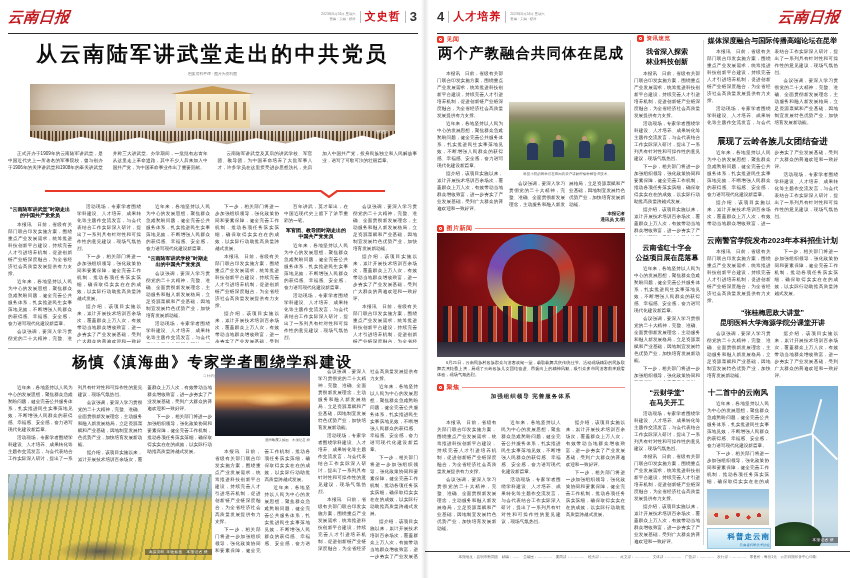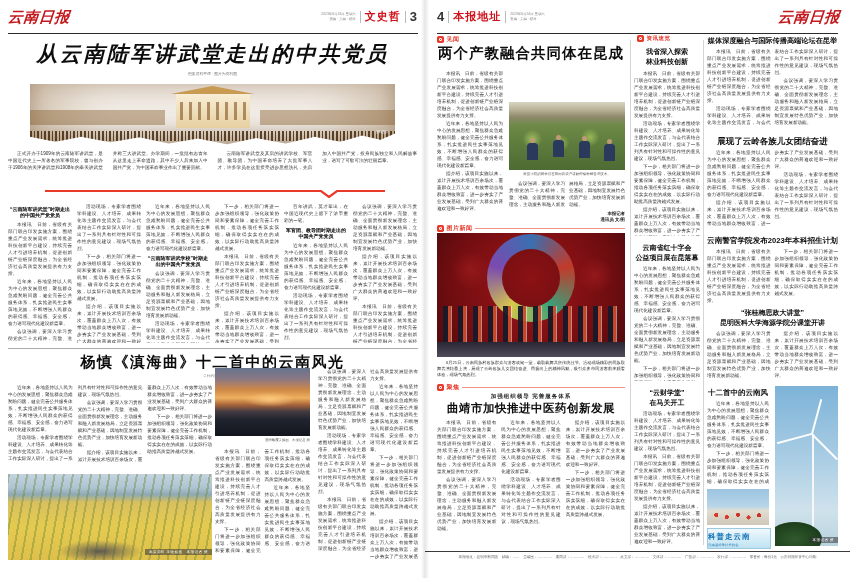--- a/index.html
+++ b/index.html
@@ -85,21 +85,21 @@
   .bush{position:absolute;left:-8px;bottom:-10px;width:55px;height:34px;border-radius:50%;
         background:radial-gradient(#2f5a2c,#1d3d1c 70%);}
   #groupPhoto{background:
         radial-gradient(circle 2.2px at 15% 72%, #d63a2a 90%, rgba(0,0,0,0) 100%),
         radial-gradient(circle 2.2px at 32% 78%, #d63a2a 90%, rgba(0,0,0,0) 100%),
         radial-gradient(circle 2.2px at 50% 72%, #c8332a 90%, rgba(0,0,0,0) 100%),
         radial-gradient(circle 2.2px at 67% 79%, #d63a2a 90%, rgba(0,0,0,0) 100%),
         radial-gradient(circle 2.2px at 84% 73%, #c8332a 90%, rgba(0,0,0,0) 100%),
         linear-gradient(180deg,#9cc4e0 0%,#b7d5e8 48%,#e2ded2 60%,#cfc7b8 100%);}
   .banner{position:absolute;background:linear-gradient(180deg,#eef8fd,#bfe2f2);border:.6px solid #9cc8e0;
-          text-align:left;overflow:hidden;}
+          text-align:right;overflow:hidden;}
   .banner-title{font-weight:bold;font-size:7.5px;color:#1273b5;letter-spacing:1px;margin-top:3px;}
   .banner-sub{font-size:3.4px;color:#2a7ab0;margin-top:1px;}
   .footer-rule{position:absolute;left:0;width:425px;height:1px;background:#3a3a3a;}
   .footer-tx{position:absolute;font-size:3.6px;color:#666;white-space:nowrap;overflow:hidden;text-align:center;}
   .kicker{position:absolute;font-weight:bold;color:#222;text-align:center;font-size:5.5px;letter-spacing:1px;}
   .redrule{position:absolute;}
 </style>
 </head>
 <body>
 
@@ -112,21 +112,21 @@
         <div>2023年6月24日 星期六</div>
         <div>责编 · 美编 · 校对</div>
       </div>
       <span class="vsep"></span>
       <span class="section-name">文史哲</span>
       <span class="vsep"></span>
       <span class="pageno">3</span>
     </div>
     <div class="hdr-rule" style="left:8px;top:33px;width:410px;"></div>
 
-    <div class="hl" style="left:20px;top:40px;width:385px;height:28px;font-size:21px;letter-spacing:2.5px;font-style:italic;">从云南陆军讲武堂走出的中共党员</div>
+    <div class="hl" style="left:20px;top:40px;width:385px;height:28px;font-size:21px;letter-spacing:2.5px;">从云南陆军讲武堂走出的中共党员</div>
     <div class="byl" style="left:20px;top:71px;width:385px;font-size:3.8px;">档案资料整理 · 图片为资料图</div>
 
     <div class="ph" id="wuPhoto" style="left:30px;top:84px;width:365px;height:62px;">
       <div class="wing" style="left:0;width:37%;"></div>
       <div class="wing" style="right:0;width:37%;"></div>
       <div class="bld">
           <div class="bld-win"></div>
         </div>
       <div class="troops"></div>
       <div style="position:absolute;right:6px;bottom:12px;color:#fff;font-size:3.4px;opacity:.9;">资料图片</div>
@@ -172,21 +172,21 @@
       </div>
       <div class="tx" style="position:relative;width:64px;height:140px;">
         <span>会议强调，要深入学习贯彻党的二十大精神，完整、准确、全面贯彻新发展理念，主动服务和融入新发展格局，立足资源禀赋和产业基础，因地制宜发展特色优势产业，加快培育发展新动能。</span>
           <span>据介绍，该项目实施以来，累计开展技术培训百余场次，覆盖群众上万人次，有效带动当地群众增收致富，进一步夯实了产业发展基础，受到广大群众的普遍欢迎和一致好评。</span>
           <span>本报讯　日前，省级有关部门联合印发实施方案，围绕重点产业发展需求，统筹推进科技创新平台建设，持续完善人才引进培养机制，促进创新链产业链深度融合，为全省经济社会高质量发展提供有力支撑。</span>
       </div>
     </div>
 
     <div style="position:absolute;left:8px;top:348px;width:410px;height:.6px;background:#aaa;"></div>
 
-    <div class="hl" style="left:30px;top:353px;width:365px;height:19px;font-size:15px;letter-spacing:1.5px;">杨慎《滇海曲》十二首中的云南风光</div>
+    <div class="hl" style="left:30px;top:353px;width:365px;height:19px;font-size:15px;letter-spacing:1.5px;">杨慎《滇海曲》专家学者围绕学科建设</div>
     <div class="byl" style="left:30px;top:374px;width:365px;font-size:3.6px;">□ 特约撰稿</div>
 
     <div class="tx c3" style="left:8px;top:384px;width:204px;height:88px;">
       <span>近年来，各地坚持以人民为中心的发展思想，聚焦群众急难愁盼问题，健全完善公共服务体系，扎实推进民生实事落地见效，不断增强人民群众的获得感、幸福感、安全感，奋力谱写现代化建设新篇章。</span>
         <span>活动现场，专家学者围绕学科建设、人才培养、成果转化等主题作交流发言，与会代表结合工作实际深入研讨，提出了一系列具有针对性和可操作性的意见建议，现场气氛热烈。</span>
       <span>会议强调，要深入学习贯彻党的二十大精神，完整、准确、全面贯彻新发展理念，主动服务和融入新发展格局，立足资源禀赋和产业基础，因地制宜发展特色优势产业，加快培育发展新动能。</span>
         <span>据介绍，该项目实施以来，累计开展技术培训百余场次，覆盖群众上万人次，有效带动当地群众增收致富，进一步夯实了产业发展基础，受到广大群众的普遍欢迎和一致好评。</span>
       <span>下一步，相关部门将进一步加强组织领导，强化政策协同和要素保障，健全完善工作机制，推动各项任务落实落细，确保取得实实在在的成效，以实际行动助推高质量跨越式发展。</span>
     </div>
 
@@ -212,21 +212,21 @@
         <span>近年来，各地坚持以人民为中心的发展思想，聚焦群众急难愁盼问题，健全完善公共服务体系，扎实推进民生实事落地见效，不断增强人民群众的获得感、幸福感、安全感，奋力谱写现代化建设新篇章。</span>
       <span>下一步，相关部门将进一步加强组织领导，强化政策协同和要素保障，健全完善工作机制，推动各项任务落实落细，确保取得实实在在的成效，以实际行动助推高质量跨越式发展。</span>
         <span>据介绍，该项目实施以来，累计开展技术培训百余场次，覆盖群众上万人次，有效带动当地群众增收致富，进一步夯实了产业发展基础，受到广大群众的普遍欢迎和一致好评。</span>
     </div>
   </div>
 
   <div class="page" id="p4">
     <div style="position:absolute;left:12px;top:9px;display:flex;align-items:center;gap:4px;">
       <span class="pageno">4</span>
       <span class="vsep"></span>
-      <span class="section-name">本报地址</span>
+      <span class="section-name">人才培养</span>
       <span class="vsep"></span>
       <div class="hdr-date" style="text-align:left;">
         <div>2023年6月24日 星期六</div>
         <div>责编 · 美编 · 校对</div>
       </div>
     </div>
     <div class="masthead" style="position:absolute;right:10px;top:8px;">云南日报</div>
     <div class="hdr-rule" style="left:12px;top:33px;width:401px;"></div>
 
     <div class="vline" style="left:205px;top:40px;height:505px;"></div>
@@ -273,21 +273,20 @@
           <span>6月21日，云南民族村各族群众与游客欢聚一堂，载歌载舞共庆传统佳节。活动现场精彩的民族歌舞表演轮番上演，展现了云岭各族儿女团结奋进、昂扬向上的精神风貌，吸引众多市民游客前来观看体验，现场气氛热烈。</span> 
         </span>
     </div>
 
     <div class="tagrow" style="left:12px;top:383px;width:188px;">
       <span class="tagicon"></span>
       <span class="taglabel">聚焦</span>
       <span class="tagline"></span>
     </div>
     <div class="kicker" style="left:12px;top:393px;width:188px;">加强组织领导 完善服务体系</div>
-    <div class="hl" style="left:12px;top:401px;width:188px;height:15px;font-size:11.5px;letter-spacing:.5px;">曲靖市加快推进中医药创新发展</div>
     <div class="tx c3" style="left:12px;top:419px;width:188px;height:126px;">
       <span>本报讯　日前，省级有关部门联合印发实施方案，围绕重点产业发展需求，统筹推进科技创新平台建设，持续完善人才引进培养机制，促进创新链产业链深度融合，为全省经济社会高质量发展提供有力支撑。</span>
         <span>会议强调，要深入学习贯彻党的二十大精神，完整、准确、全面贯彻新发展理念，主动服务和融入新发展格局，立足资源禀赋和产业基础，因地制宜发展特色优势产业，加快培育发展新动能。</span>
       <span>近年来，各地坚持以人民为中心的发展思想，聚焦群众急难愁盼问题，健全完善公共服务体系，扎实推进民生实事落地见效，不断增强人民群众的获得感、幸福感、安全感，奋力谱写现代化建设新篇章。</span>
         <span>活动现场，专家学者围绕学科建设、人才培养、成果转化等主题作交流发言，与会代表结合工作实际深入研讨，提出了一系列具有针对性和可操作性的意见建议，现场气氛热烈。</span>
       <span>据介绍，该项目实施以来，累计开展技术培训百余场次，覆盖群众上万人次，有效带动当地群众增收致富，进一步夯实了产业发展基础，受到广大群众的普遍欢迎和一致好评。</span>
         <span>下一步，相关部门将进一步加强组织领导，强化政策协同和要素保障，健全完善工作机制，推动各项任务落实落细，确保取得实实在在的成效，以实际行动助推高质量跨越式发展。</span>
     </div>
 
     <div class="tagrow" style="left:212px;top:35px;width:62px;">

